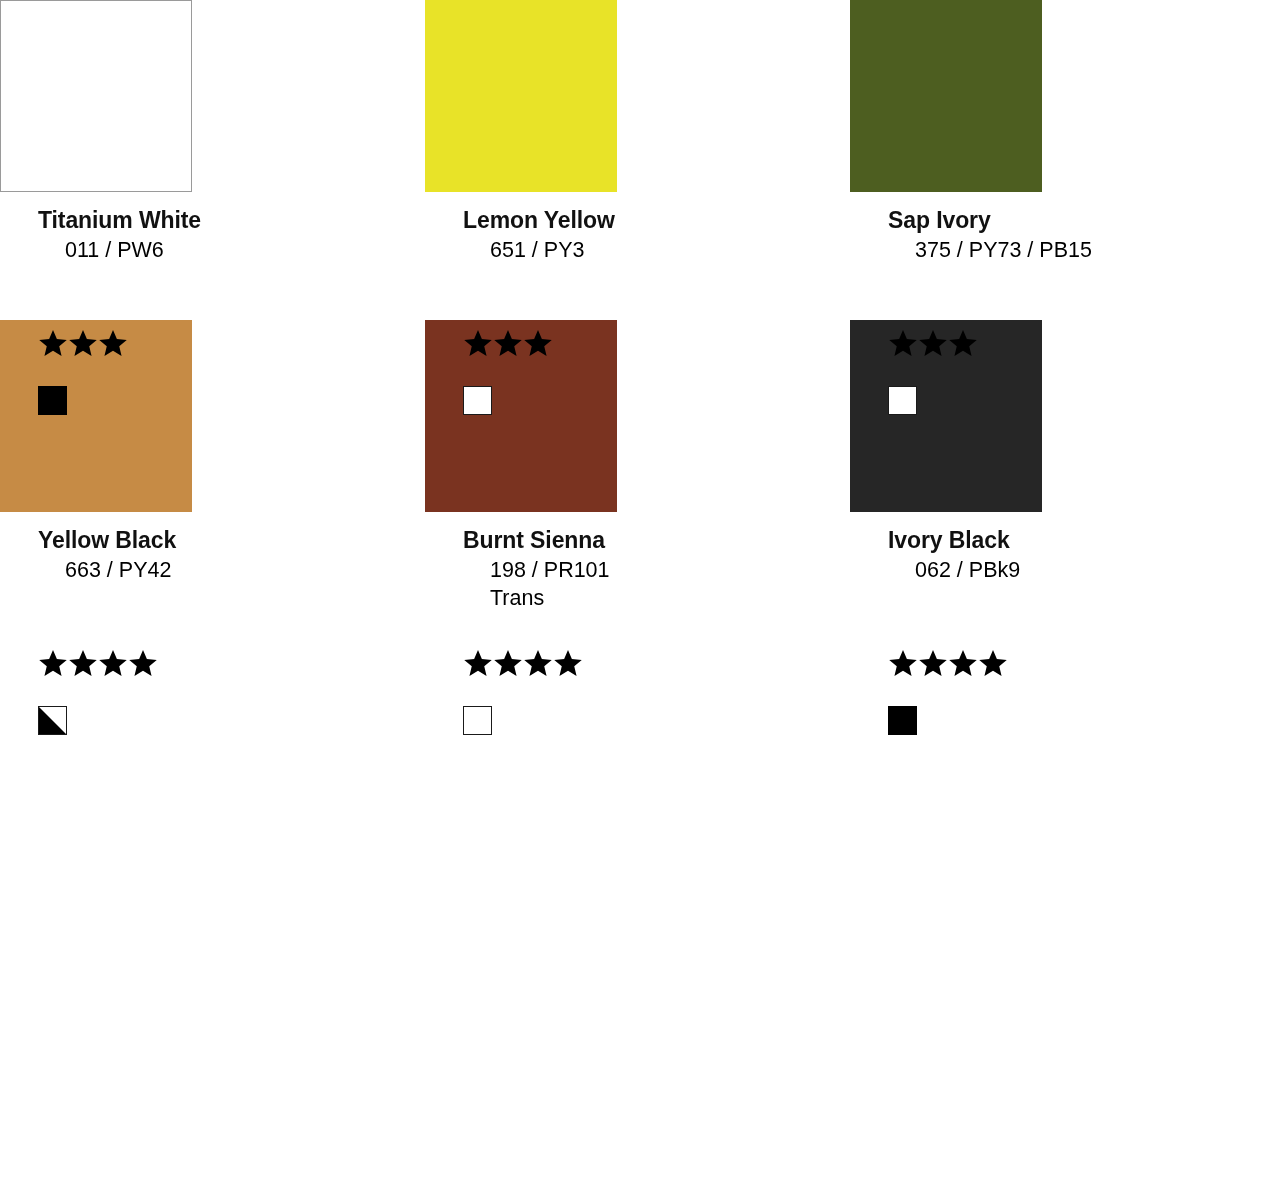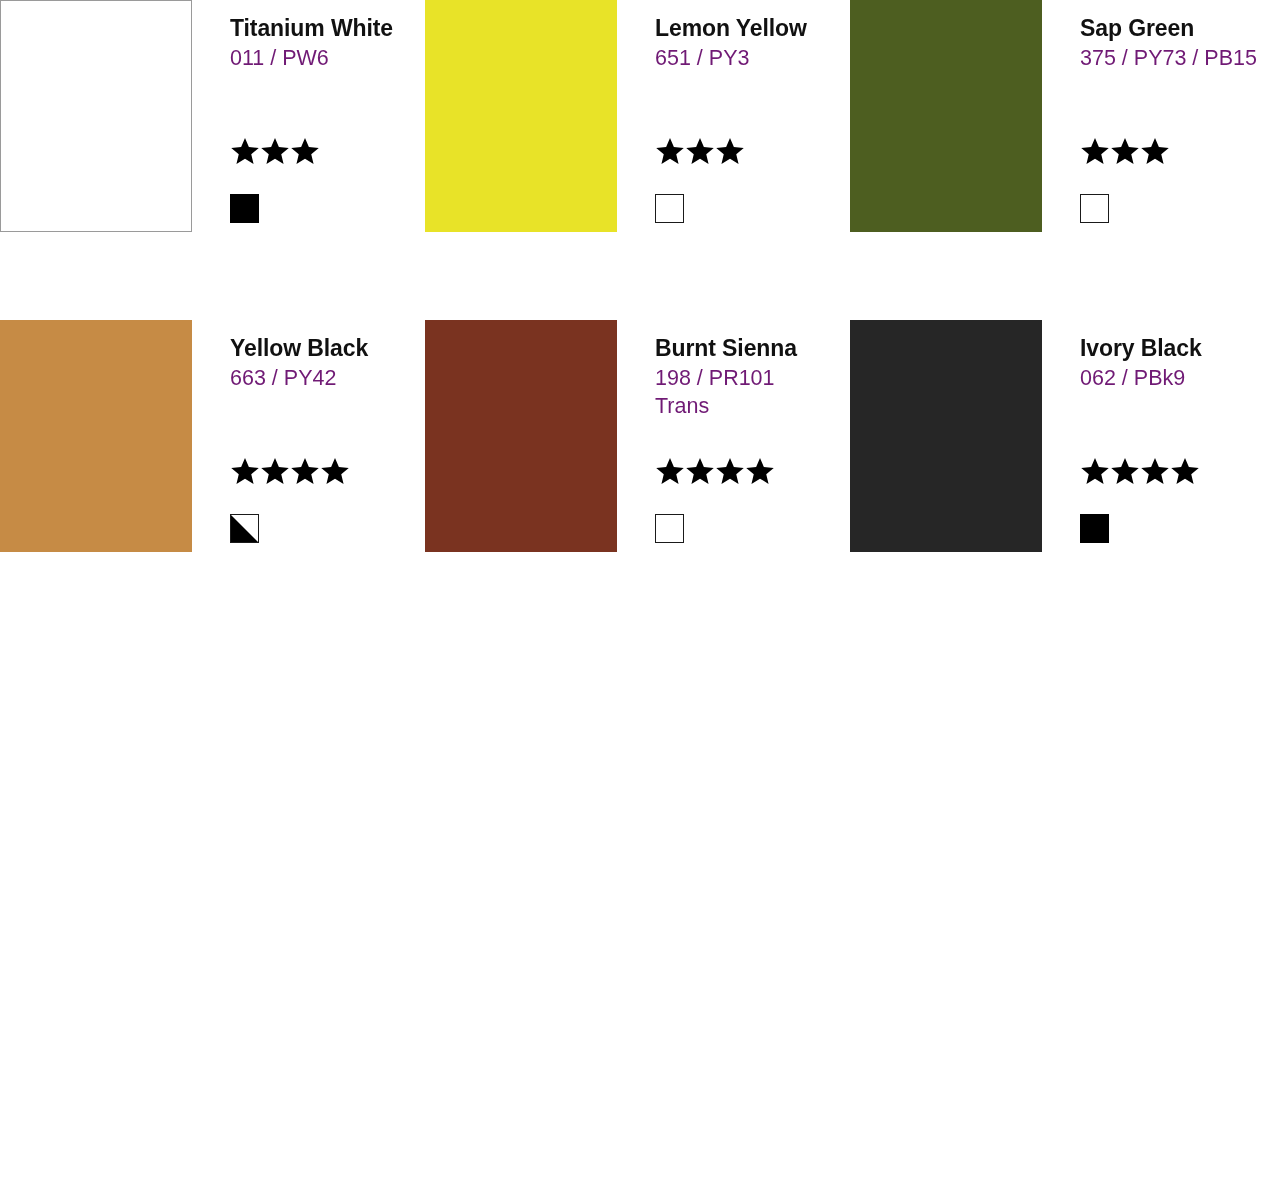--- a/index.html
+++ b/index.html
@@ -18,21 +18,21 @@
   #chart-grid {
     display: grid;
     grid-template-columns: repeat(3, 425px);
     grid-template-rows: repeat(4, 320px);
     width: 1275px;
     height: 1280px;
   }
 
   .swatch-entry {
     display: flex;
-    flex-direction: row;
+    flex-direction: column;
     align-items: flex-start;
     height: 320px;
     box-sizing: border-box;
   }
   .swatch-entry.empty {
     visibility: hidden;
   }
 
   .color-chip {
     width: 192px;
@@ -61,22 +61,23 @@
     line-height: 1.33;
     letter-spacing: -0.1px;
     color: #111111;
     max-width: 200px;
   }
 
   .paint-code {
     font-size: 21.5px;
     font-weight: normal;
     line-height: 1.33;
-    color: #701a75;
+    color: #000000;
     max-width: 200px;
+    margin-left: 27px;
   }
 
   .meta-block {
     position: absolute;
     left: 38px;
     top: 136px;
   }
 
   .rating-stars {
     font-size: 29px;
@@ -149,21 +150,21 @@
             </svg><svg width="30" height="30" viewBox="0 0 24 24">
               <path fill="#000000" d="M12 1.6 L15.1 8.85 L23 9.5 L17 14.6 L18.85 22.3 L12 18.1 L5.15 22.3 L7 14.6 L1 9.5 L8.9 8.85 Z"></path>
             </svg></div>
           <div class="opacity-box transparent"></div>
         </div>
       </div>
     </div>
     <div class="swatch-entry">
       <div class="color-chip" style="background: rgb(77, 94, 32);"></div>
       <div class="info-col">
-        <div class="paint-name">Sap Green</div>
+        <div class="paint-name">Sap Ivory</div>
         <div class="paint-code">375 / PY73 / PB15</div>
         <div class="meta-block">
           <div class="rating-stars"><svg width="30" height="30" viewBox="0 0 24 24">
               <path fill="#000000" d="M12 1.6 L15.1 8.85 L23 9.5 L17 14.6 L18.85 22.3 L12 18.1 L5.15 22.3 L7 14.6 L1 9.5 L8.9 8.85 Z"></path>
             </svg><svg width="30" height="30" viewBox="0 0 24 24">
               <path fill="#000000" d="M12 1.6 L15.1 8.85 L23 9.5 L17 14.6 L18.85 22.3 L12 18.1 L5.15 22.3 L7 14.6 L1 9.5 L8.9 8.85 Z"></path>
             </svg><svg width="30" height="30" viewBox="0 0 24 24">
               <path fill="#000000" d="M12 1.6 L15.1 8.85 L23 9.5 L17 14.6 L18.85 22.3 L12 18.1 L5.15 22.3 L7 14.6 L1 9.5 L8.9 8.85 Z"></path>
             </svg></div>
           <div class="opacity-box transparent"></div>

